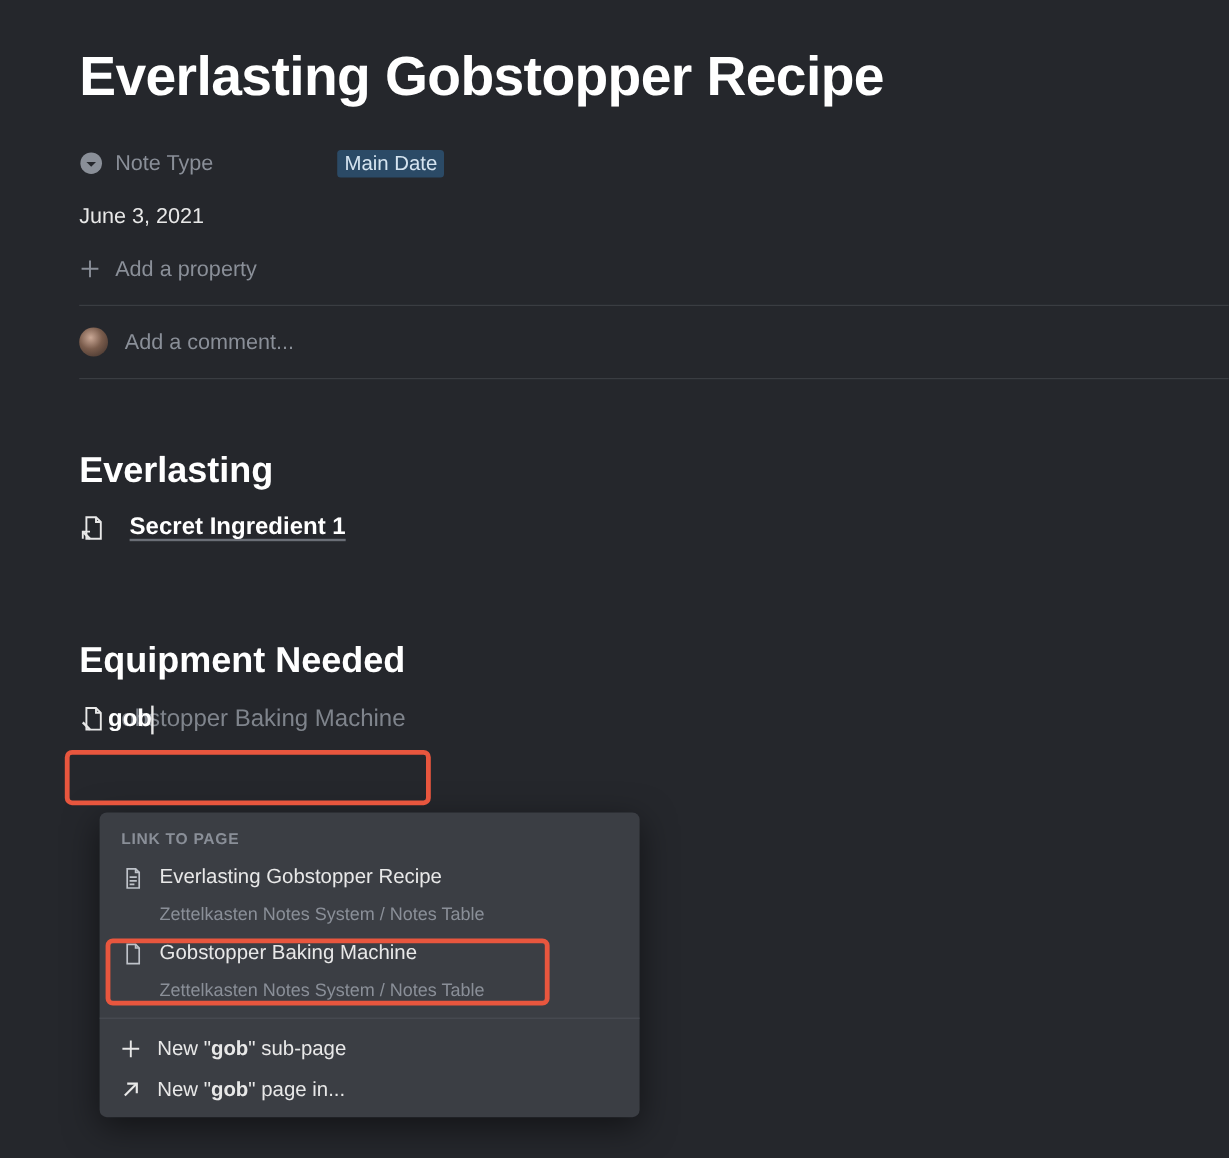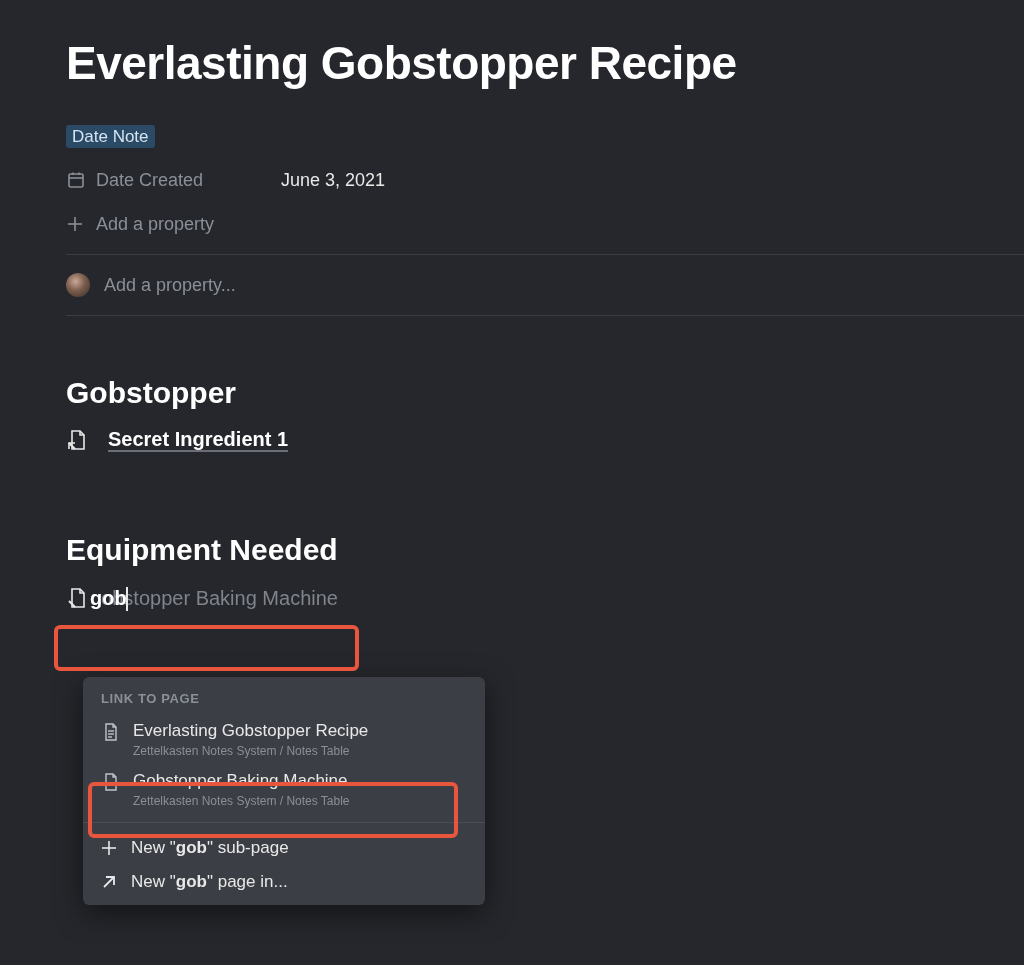--- a/index.html
+++ b/index.html
@@ -134,21 +134,21 @@
     width: 1.5px;
     height: 24px;
     background: #e8e8e8;
   }
 
   
   .menu {
     position: absolute;
     left: 83px;
     top: 677px;
-    width: 402px;
+    width: 450px;
     background: #3b3e44;
     border-radius: 6px;
     box-shadow: 0 8px 28px rgba(0,0,0,0.5);
     padding: 10px 0 6px 0;
   }
   .menu-header {
     font-size: 13px;
     font-weight: 600;
     letter-spacing: 0.6px;
     color: #8a8f98;
@@ -160,21 +160,21 @@
     gap: 12px;
     padding: 6px 18px;
     cursor: pointer;
   }
   .menu-item-icon {
     margin-top: 2px;
     flex-shrink: 0;
   }
   .menu-item-body { display: flex; flex-direction: column; }
   .menu-item-title { font-size: 17px; color: #e8e8e8; line-height: 1.3; }
-  .menu-item-sub { font-size: 12px; color: #8a8f98; margin-top: 2px; }
+  .menu-item-sub { font-size: 15px; color: #8a8f98; margin-top: 12px; }
   .menu-sep {
     height: 1px;
     background: #4a4d54;
     margin: 8px 0;
   }
   .menu-action {
     display: flex;
     align-items: center;
     gap: 14px;
     padding: 7px 18px;
@@ -188,53 +188,51 @@
   .rel { position: relative; }
 </style>
 </head>
 <body>
 
 <div class="page">
   <h1 class="title">Everlasting Gobstopper Recipe</h1>
 
   <div class="properties">
     <div class="prop-row">
+      <div class="prop-key">
+        <svg width="20" height="20" viewBox="0 0 20 20" fill="#8a8f98">
+            <circle cx="10" cy="10" r="9"></circle>
+            <path d="M6 9 L10 13 L14 9 Z" fill="#25272c"></path>
+          </svg>
+        <span>Note Type</span>
+      </div>
       <div class="prop-val">
-        <span class="tag">Date Note</span>
+        <span class="tag">Main Date</span>
       </div>
     </div>
 
     <div class="prop-row">
-      <div class="prop-key">
-        <svg width="20" height="20" viewBox="0 0 20 20" fill="none" stroke="#8a8f98" stroke-width="1.6">
-            <rect x="3" y="4" width="14" height="13" rx="1.5"></rect>
-            <line x1="3" y1="8" x2="17" y2="8"></line>
-            <line x1="7" y1="2.5" x2="7" y2="5"></line>
-            <line x1="13" y1="2.5" x2="13" y2="5"></line>
-          </svg>
-        <span>Date Created</span>
-      </div>
       <div class="prop-val">June 3, 2021</div>
     </div>
 
     <div class="add-prop">
       <svg width="18" height="18" viewBox="0 0 18 18" stroke="#8a8f98" stroke-width="1.6">
           <line x1="9" y1="2" x2="9" y2="16"></line>
           <line x1="2" y1="9" x2="16" y2="9"></line>
         </svg>
       <span>Add a property</span>
     </div>
   </div>
 
   <div class="comment-row">
     <div class="avatar"></div>
-    <span>Add a property...</span>
-  </div>
-
-  <h2 class="section-h">Gobstopper</h2>
+    <span>Add a comment...</span>
+  </div>
+
+  <h2 class="section-h">Everlasting</h2>
   <a class="page-link">
     <svg width="22" height="22" viewBox="0 0 22 22" fill="none" stroke="#e8e8e8" stroke-width="1.6">
         <path d="M6 2 h8 l4 4 v14 h-12 z"></path>
         <path d="M14 2 v4 h4"></path>
         <path d="M3 14 l6 6" stroke-width="2"></path>
         <path d="M3 20 l-0 -6 l6 0" fill="none"></path>
       </svg>
     <span>Secret Ingredient 1</span>
   </a>
 

